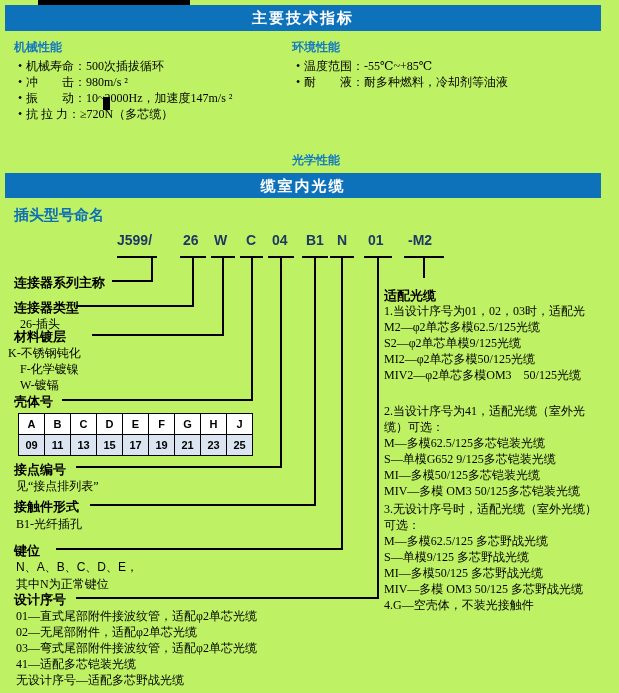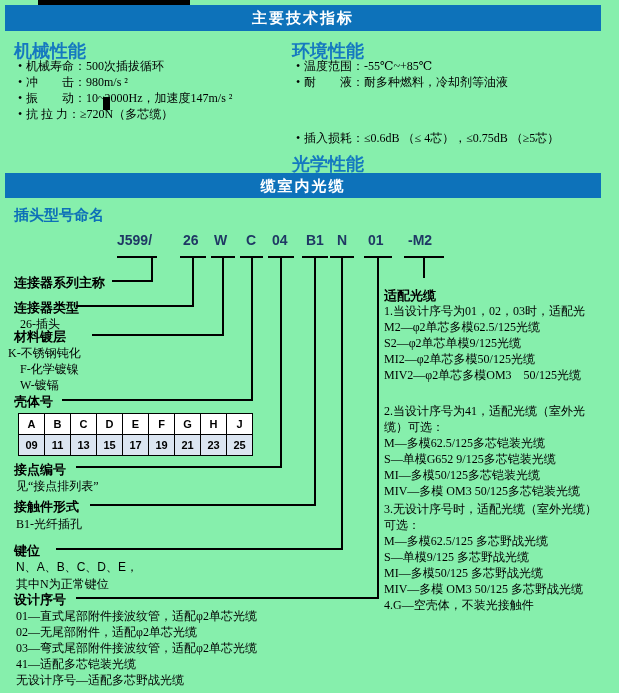--- a/index.html
+++ b/index.html
@@ -1,22 +1,22 @@
 <!DOCTYPE html>
 <html><head>
 <meta charset="utf-8">
 <style>
   html,body{margin:0;padding:0;background:#ffffff;}
-  #page{position:relative;width:619px;height:693px;background:#86efac;overflow:hidden;
+  #page{position:relative;width:619px;height:693px;background:#bef264;overflow:hidden;
         font-family:"Liberation Serif","DejaVu Serif",serif;color:#000;}
   .topbar{position:absolute;left:38px;top:0;width:152px;height:5px;background:#000;}
   .banner{position:absolute;left:5px;width:596px;height:26px;background:#0d72ba;color:#fff;
           text-align:center;line-height:26px;font-size:15px;font-weight:bold;
           font-family:"Liberation Sans","DejaVu Sans",sans-serif;letter-spacing:2px;}
-  .sec-title{position:absolute;color:#1579c0;font-weight:bold;font-size:18px;
+  .sec-title{position:absolute;color:#1579c0;font-weight:bold;font-size:12px;
           font-family:"Liberation Sans","DejaVu Sans",sans-serif;}
   .spec-list{position:absolute;font-size:12px;line-height:16px;}
   .spec-list div{white-space:nowrap;}
   .bullet{display:inline-block;width:12px;text-align:center;}
   .plug-title{position:absolute;color:#0d6fb8;font-weight:bold;font-size:15px;
           font-family:"Liberation Sans","DejaVu Sans",sans-serif;}
   .code-seg{position:absolute;top:232px;color:#1f3864;font-weight:bold;font-size:14px;
           font-family:"Liberation Sans","DejaVu Sans",sans-serif;white-space:nowrap;}
   .underline{position:absolute;height:2px;background:#000;}
   .vline{position:absolute;width:2px;background:#000;}
@@ -56,23 +56,20 @@
   </div>
   <div class="cursor-box"></div>
 
   <div class="sec-title" style="left:292px;top:39px;">环境性能</div>
   <div class="spec-list" style="left:292px;top:58px;">
     <div><span class="bullet">•</span><span>温度范围：-55℃~+85℃</span></div>
     <div><span class="bullet">•</span><span>耐　　液：耐多种燃料，冷却剂等油液</span></div>
   </div>
 
   <div class="sec-title" style="left:292px;top:104px;margin-top:48px;">光学性能</div>
-  <div class="spec-list" style="left:292px;top:130px;">
-    <div><span class="bullet">•</span><span>插入损耗：≤0.6dB （≤ 4芯），≤0.75dB （≥5芯）</span></div>
-  </div>
 
   <div class="banner" style="top:173px;height:25px;line-height:25px;">
     <span>缆室内光缆</span>
   </div>
 
   <div class="plug-title" style="left:14px;top:206px;">插头型号命名</div>
 
   <span class="code-seg" style="left:117px;">J599/</span>
   <span class="code-seg" style="left:183px;">26</span>
   <span class="code-seg" style="left:214px;">W</span>

